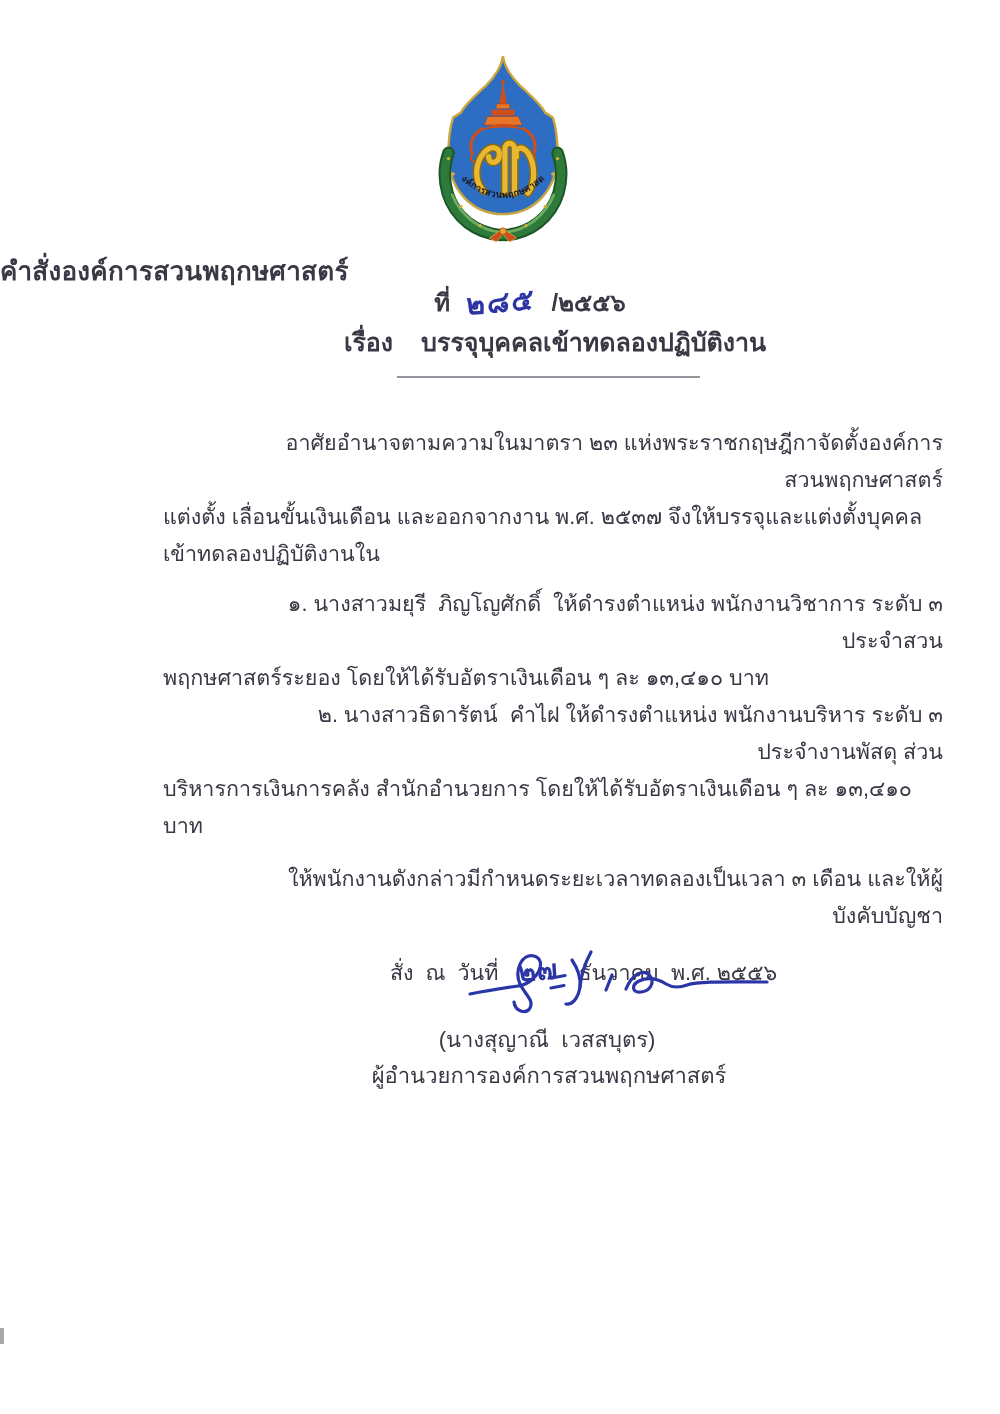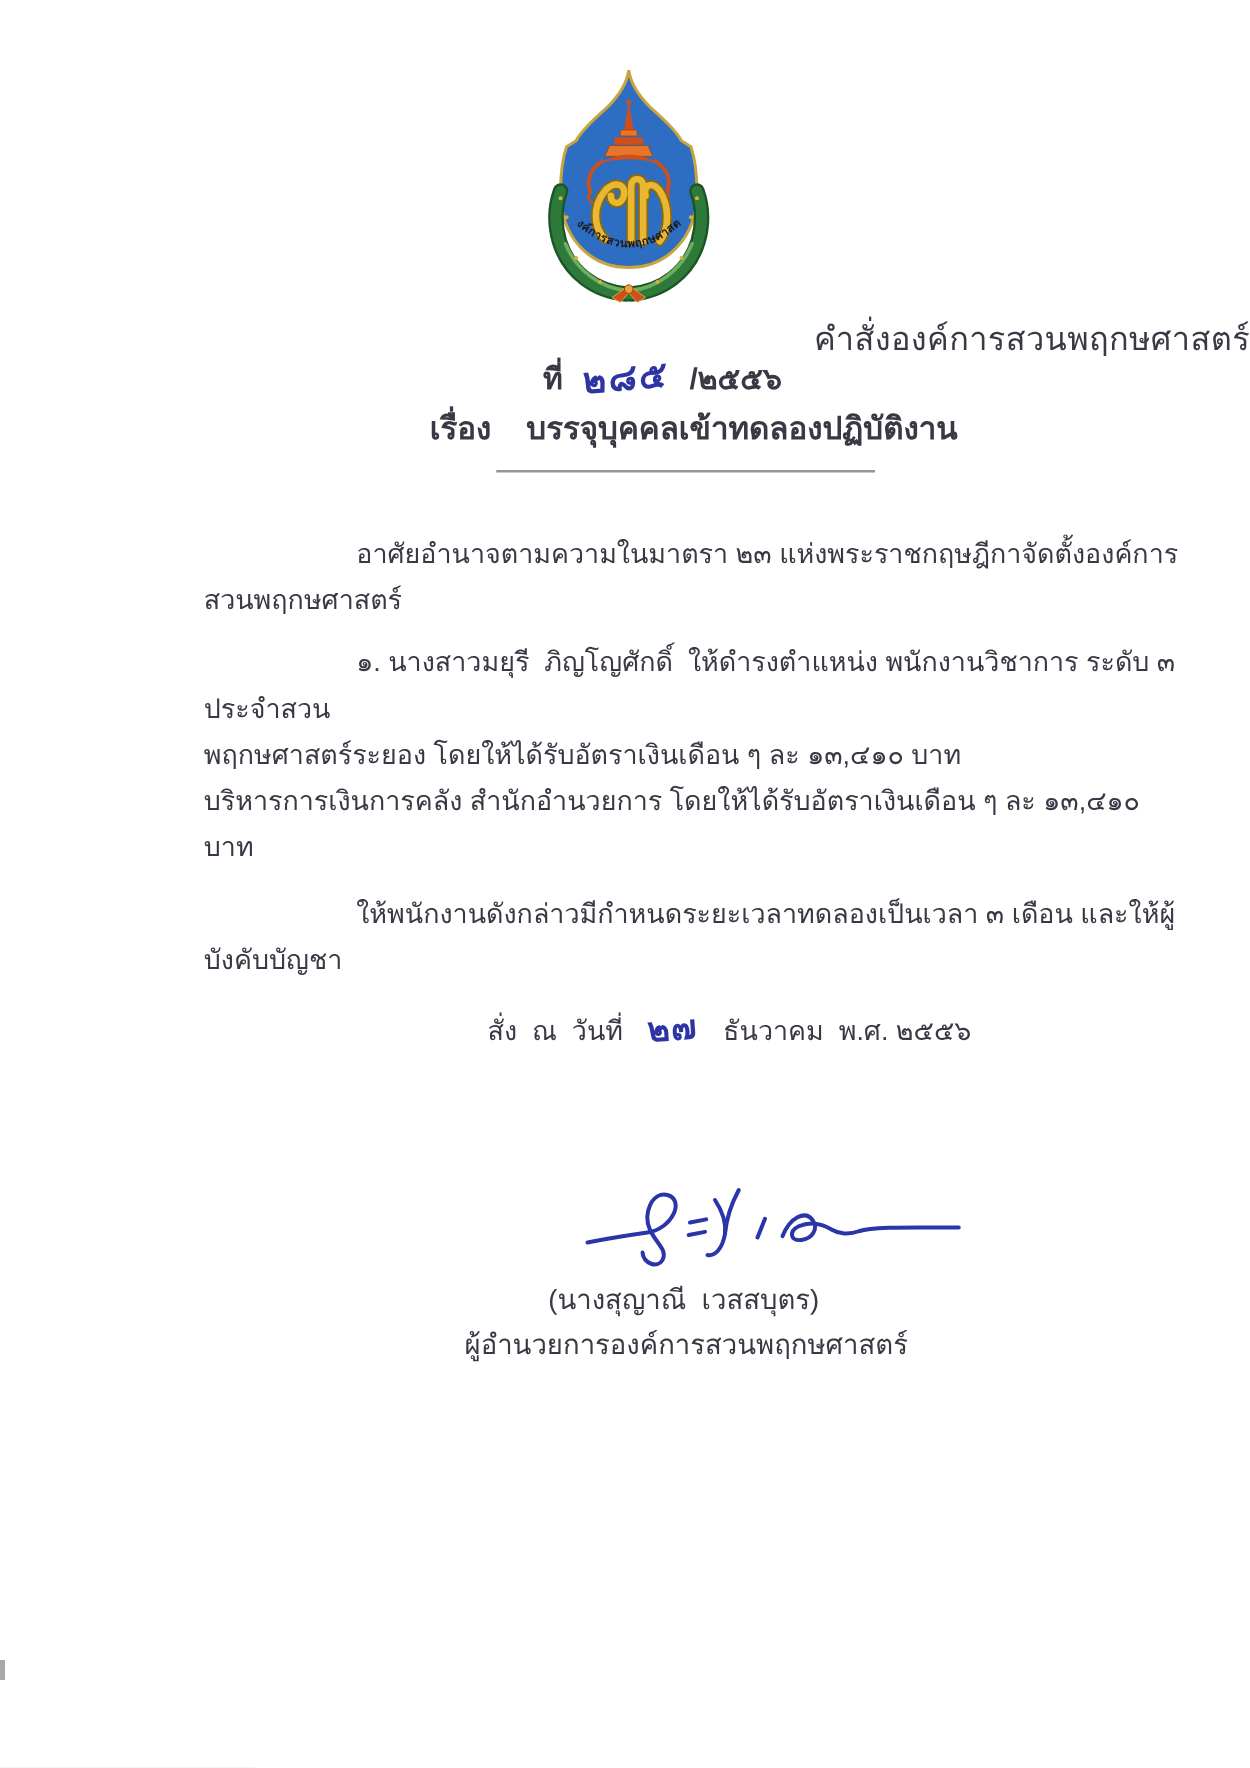--- a/index.html
+++ b/index.html
@@ -10,21 +10,21 @@
     background:#ffffff;
     font-family:"Liberation Sans","DejaVu Sans",sans-serif;
     color:#383944;
     overflow:hidden;
   }
   .logo-wrap{
     position:absolute;left:436px;top:52px;width:134px;height:194px;
   }
   .doc-title{
     position:absolute;left:0;right:0;top:250px;
-    text-align:right;font-size:26px;font-weight:normal;letter-spacing:.3px;
+    text-align:left;font-size:26px;font-weight:bold;letter-spacing:.3px;
   }
   .order-line{
     position:absolute;left:0;right:0;top:282px;height:40px;
     display:flex;justify-content:center;align-items:center;gap:16px;
     transform:translateX(30px);
     font-size:24px;font-weight:bold;
   }
   .hand{
     color:#2c35a3;
     font-size:29px;font-weight:bold;
@@ -40,21 +40,21 @@
   }
   .divider{
     position:absolute;left:397px;top:376px;width:303px;height:2px;
     background:#94949c;
   }
   .body-block{
     position:absolute;left:163px;top:425px;width:780px;
     font-size:21.5px;line-height:37px;
   }
   .tline{white-space:pre-wrap;}
-  .indent{text-indent:122px;}
+  .indent{text-indent:122px;text-align:right;}
   .para{margin:0;}
   .mt12{margin-top:13px;}
   .mt16{margin-top:16px;}
   .mt18{margin-top:18px;}
   .effective{padding-left:174px;}
   .issued{padding-left:227px;}
   .issued .hand-day{
     color:#2c35a3;font-size:27px;font-weight:bold;
     display:inline-block;transform:rotate(-4deg);
     margin:0 14px;letter-spacing:1px;
@@ -168,28 +168,30 @@
   <div class="subject-line">
     <span>เรื่อง</span>
     <span>บรรจุบุคคลเข้าทดลองปฏิบัติงาน</span>
   </div>
 
   <div class="divider"></div>
 
   <div class="body-block">
     <div class="para">
       <div class="tline indent">อาศัยอำนาจตามความในมาตรา ๒๓ แห่งพระราชกฤษฎีกาจัดตั้งองค์การสวนพฤกษศาสตร์</div>
+      <div class="tline">แต่งตั้ง เลื่อนขั้นเงินเดือน และออกจากงาน พ.ศ. ๒๕๓๗ จึงให้บรรจุและแต่งตั้งบุคคลเข้าทดลองปฏิบัติงานใน</div>
     </div>
 
     <div class="para mt12">
       <div class="tline indent">๑. นางสาวมยุรี  ภิญโญศักดิ์  ให้ดำรงตำแหน่ง พนักงานวิชาการ ระดับ ๓ ประจำสวน</div>
       <div class="tline">พฤกษศาสตร์ระยอง โดยให้ได้รับอัตราเงินเดือน ๆ ละ ๑๓,๔๑๐ บาท</div>
     </div>
 
     <div class="para">
+      <div class="tline indent">๒. นางสาวธิดารัตน์  คำไฝ ให้ดำรงตำแหน่ง พนักงานบริหาร ระดับ ๓ ประจำงานพัสดุ ส่วน</div>
       <div class="tline">บริหารการเงินการคลัง สำนักอำนวยการ โดยให้ได้รับอัตราเงินเดือน ๆ ละ ๑๓,๔๑๐ บาท</div>
     </div>
 
     <div class="para mt16">
       <div class="tline indent">ให้พนักงานดังกล่าวมีกำหนดระยะเวลาทดลองเป็นเวลา ๓ เดือน และให้ผู้บังคับบัญชา</div>
     </div>
 
 
     <div class="issued mt18">
       <span class="tline">สั่ง  ณ  วันที่</span>

